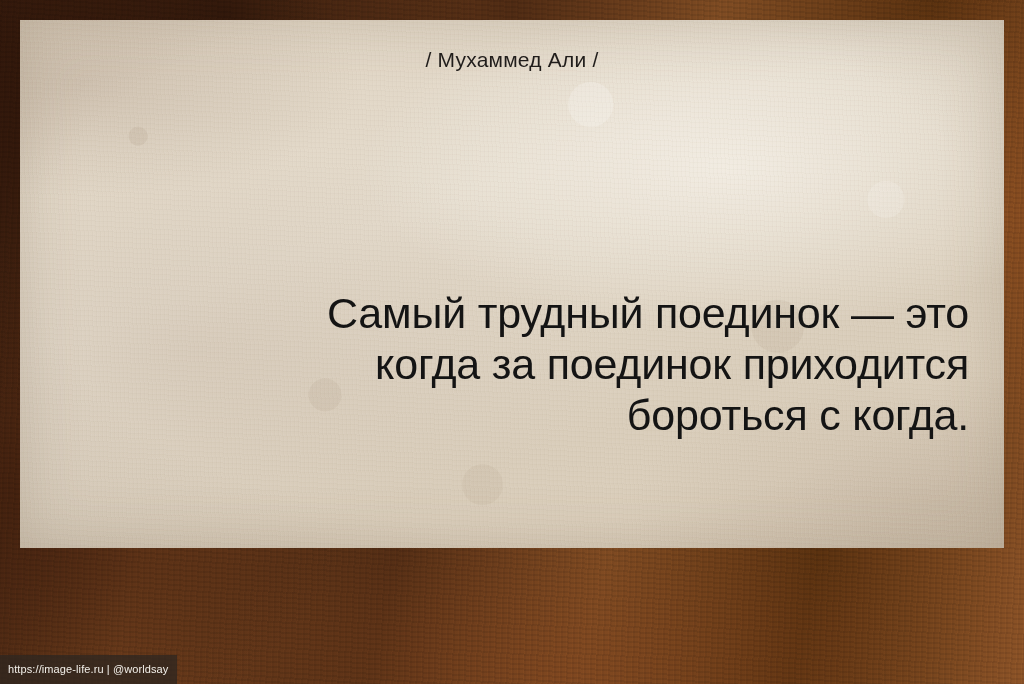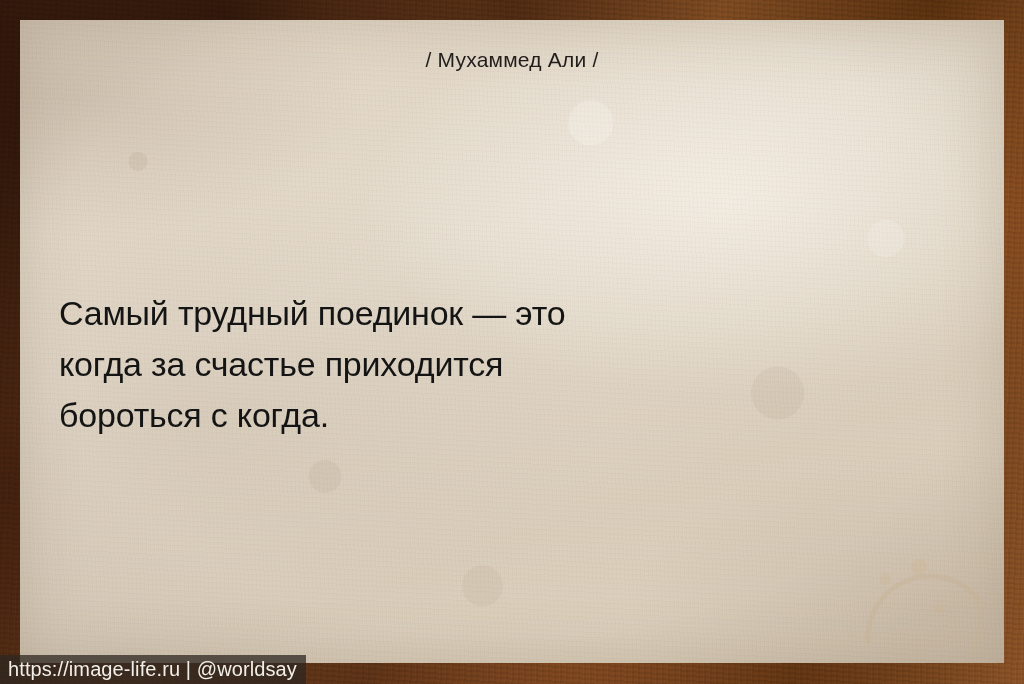--- a/index.html
+++ b/index.html
@@ -39,21 +39,21 @@
     opacity: .85;
     mix-blend-mode: overlay;
   }
 
   
   #paper {
     position: absolute;
     left: 20px;
     top: 20px;
     width: 984px;
-    height: 643px;
+    height: 528px;
     overflow: hidden;
     background-color: #ded3c2;
     background-image:
       radial-gradient(ellipse 55% 45% at 72% 28%, rgba(255,252,246,0.55), rgba(255,252,246,0) 68%),
       radial-gradient(ellipse 60% 55% at 18% 62%, rgba(198,182,164,0.40), rgba(198,182,164,0) 70%),
       radial-gradient(ellipse 40% 30% at 6% 12%, rgba(176,158,140,0.35), rgba(176,158,140,0) 72%),
       radial-gradient(ellipse 45% 35% at 94% 92%, rgba(182,165,146,0.38), rgba(182,165,146,0) 72%),
       linear-gradient(160deg, #ded2c0 0%, #e4dbcc 38%, #d9cdba 70%, #dccfbb 100%);
     box-shadow: inset 0 0 60px rgba(120,98,76,0.22);
   }
@@ -110,41 +110,42 @@
   }
 
   
   #quote {
     position: absolute;
     left: 39px;
     top: 268px;
     width: 910px;
   }
   #quote .line {
-    font-size: 34px;
+    font-size: 43px;
     line-height: 51px;
     color: #141414;
     letter-spacing: -0.2px;
     white-space: nowrap;
+    text-align: right;
   }
 
   
   #footer-bar {
     position: absolute;
     left: 0;
     top: 655px;
     height: 29px;
     padding: 0 9px 0 8px;
     display: flex;
     align-items: center;
     background: rgba(44,38,33,0.74);
     z-index: 5;
   }
   #footer-bar .txt {
-    font-size: 20px;
+    font-size: 11px;
     line-height: 29px;
     color: #f2efe9;
     white-space: nowrap;
     letter-spacing: .1px;
   }
 </style>
 </head>
 <body>
 
 <div id="poster">
@@ -159,21 +160,21 @@
       <path d="M118 74 A 62 62 0 0 1 112 130" fill="none" stroke="#cbb391" stroke-opacity="0.42" stroke-width="5" stroke-linecap="round"></path>
       <circle cx="61" cy="44" r="8" fill="#cdb08a" fill-opacity="0.48"></circle>
       <circle cx="27" cy="56" r="6" fill="#cdb08a" fill-opacity="0.42"></circle>
       <circle cx="82" cy="86" r="5" fill="#cdb08a" fill-opacity="0.34"></circle>
     </svg>
 
     <div id="title">/ Мухаммед Али /</div>
 
     <div id="quote">
       <div class="line">Самый трудный поединок — это</div>
-      <div class="line">когда за счастье приходится</div>
+      <div class="line">когда за поединок приходится</div>
       <div class="line">бороться с когда.</div>
     </div>
 
   </div>
 
   <div id="footer-bar">
     <span class="txt">https://image-life.ru | @worldsay</span>
   </div>
 
 </div>

